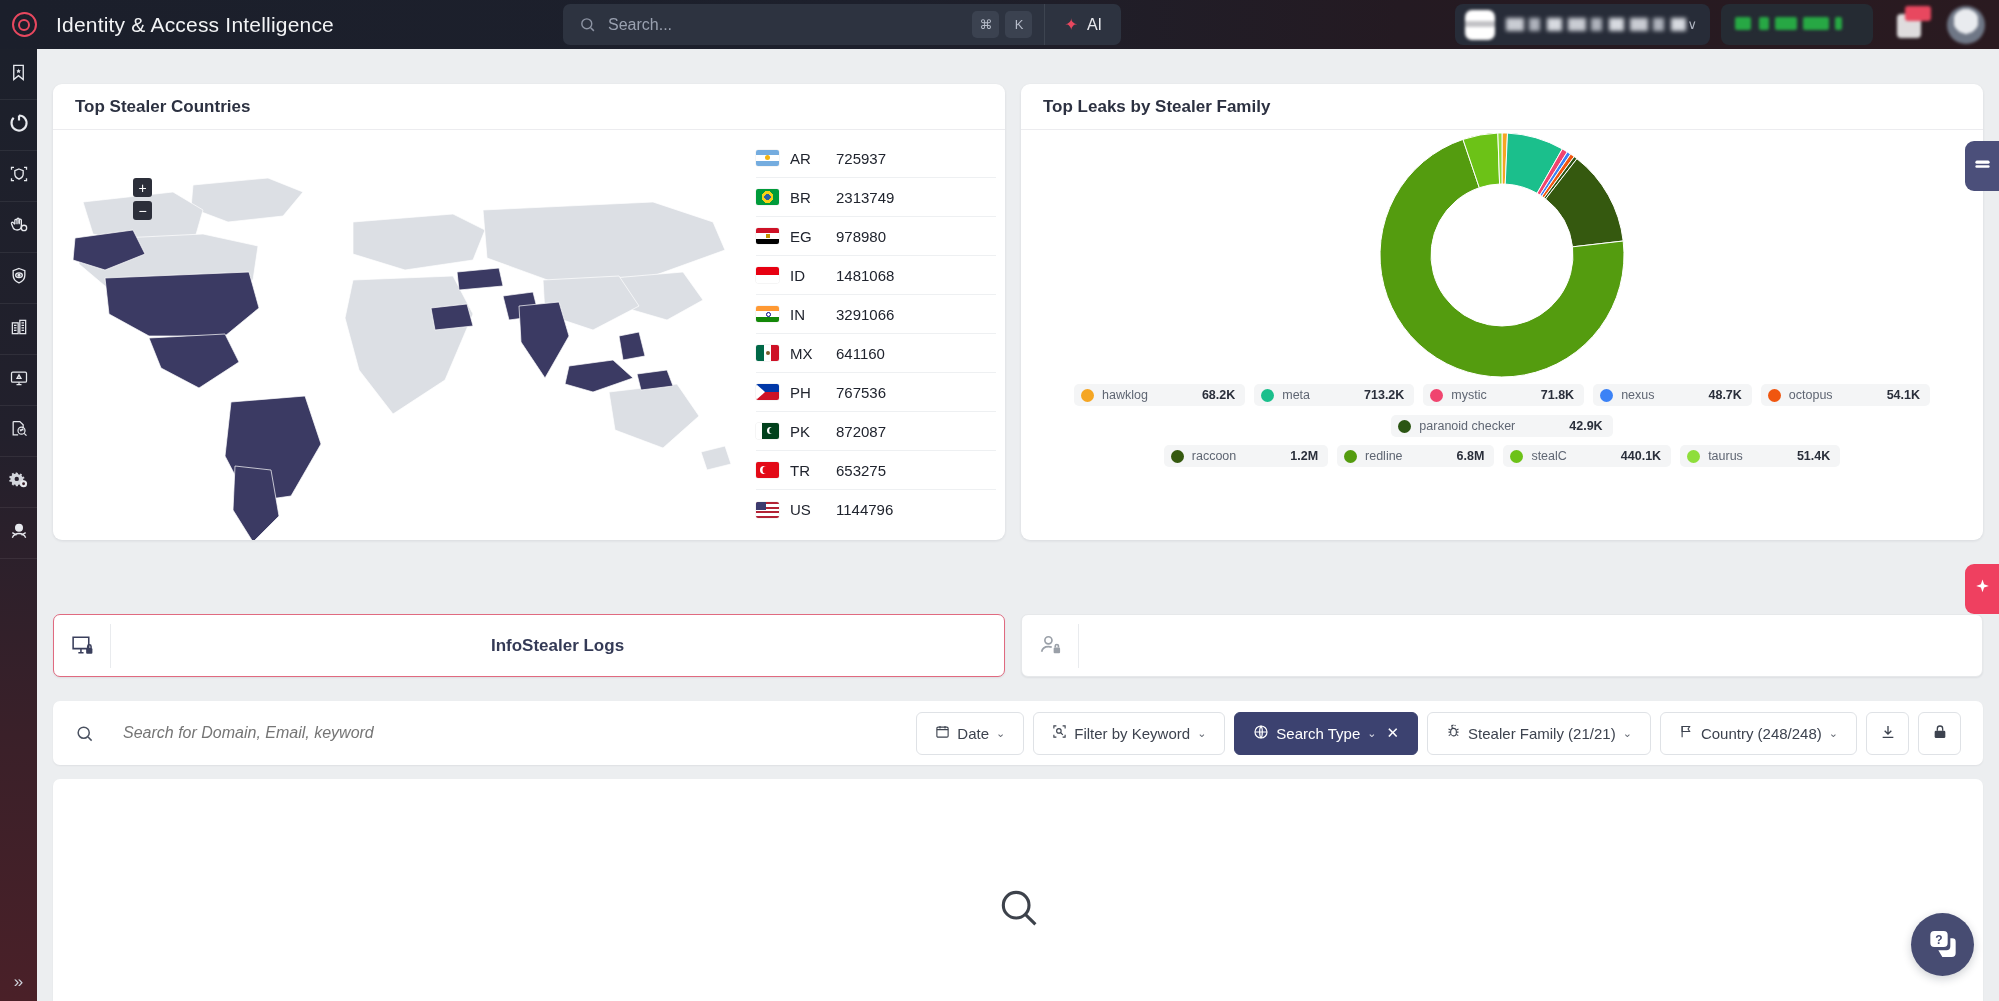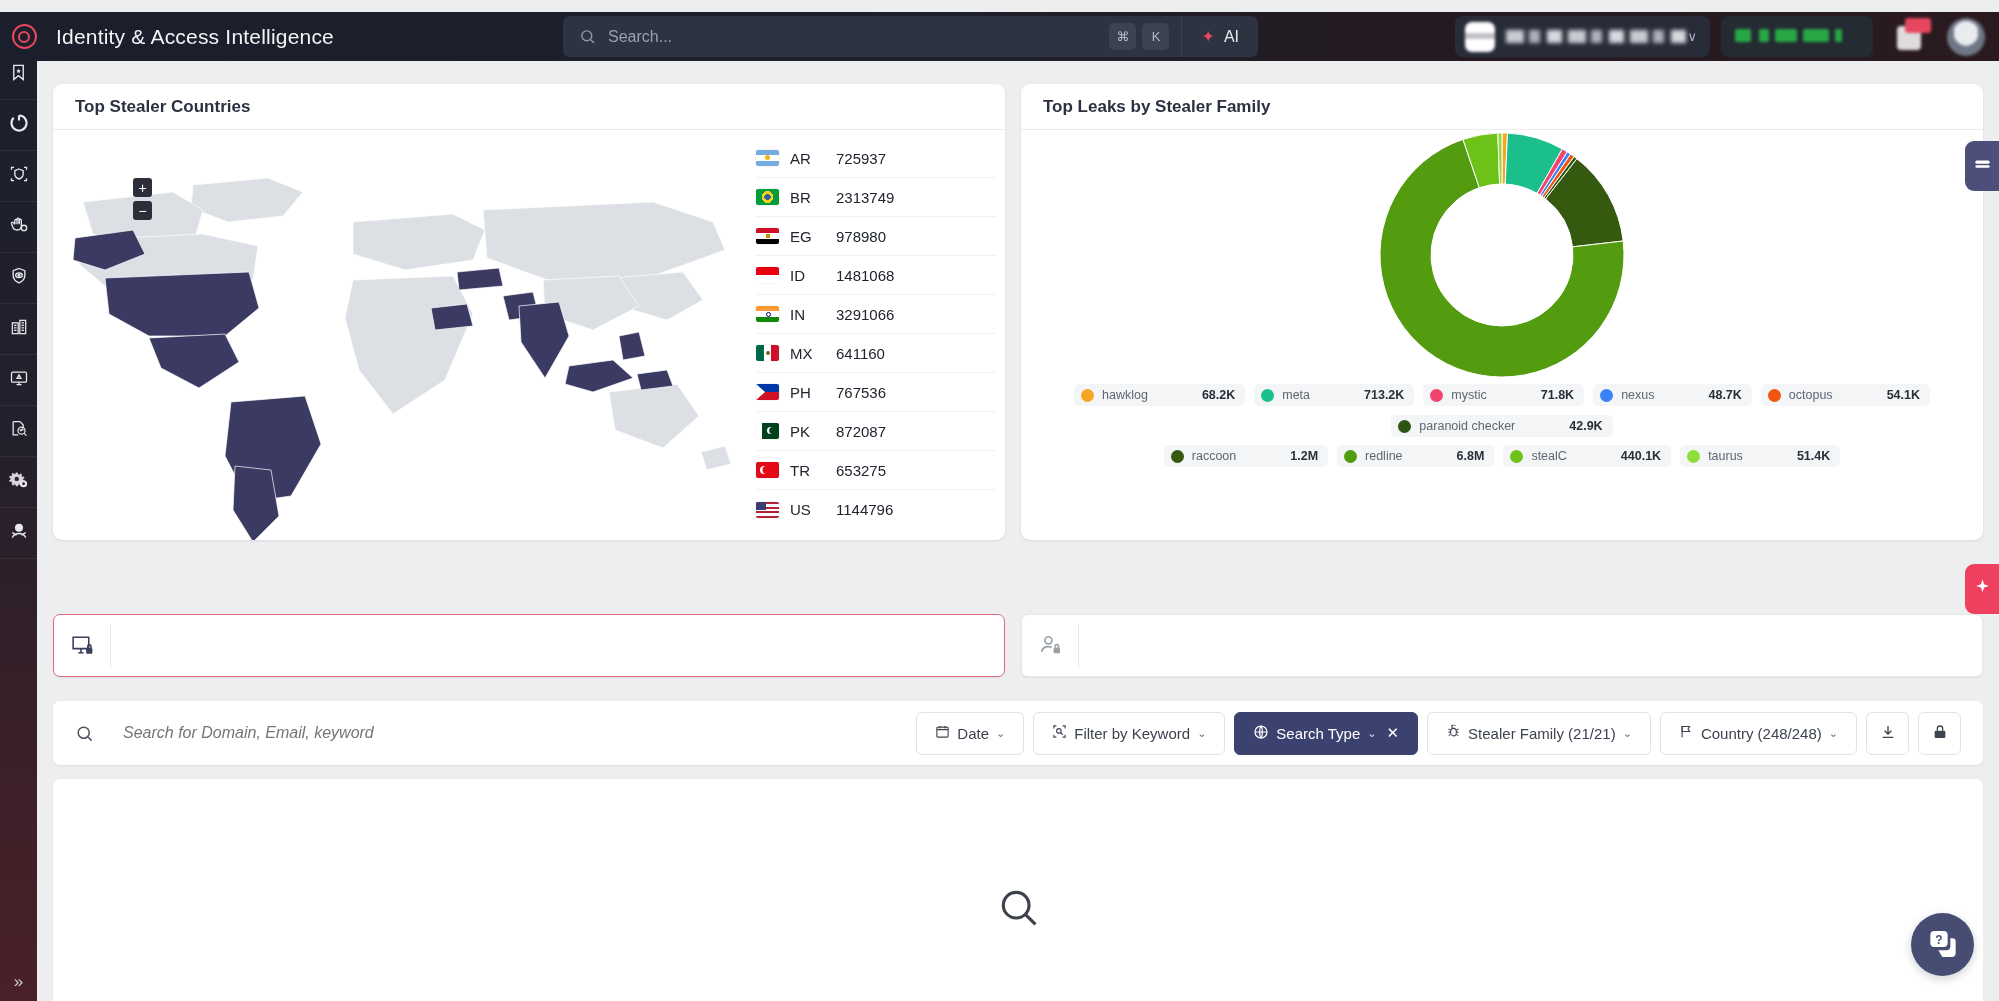--- a/index.html
+++ b/index.html
@@ -5,21 +5,21 @@
   * { box-sizing: border-box; margin: 0; padding: 0; }
   html, body {
     width: 1999px; height: 1001px;
     font-family: "Liberation Sans", sans-serif;
     background: #eceef0;
     overflow: hidden;
   }
 
   
   .topbar {
-    position: absolute; top: 12px; left: 0;
+    position: absolute; top: 0; left: 0;
     width: 1999px; height: 49px;
     background: linear-gradient(90deg,#1b1f2b 0%, #1d202c 45%, #241a22 70%, #2a1a20 100%);
     display: flex; align-items: center;
     z-index: 40;
   }
   .brand-logo {
     width: 48px; height: 49px;
     display: flex; align-items: center; justify-content: center;
     flex: 0 0 48px;
   }
@@ -28,21 +28,21 @@
     border: 2.5px solid #e8485f;
     display: flex; align-items: center; justify-content: center;
   }
   .ring-inner { width: 12px; height: 12px; border-radius: 50%; border: 2px solid #e8485f; }
   .app-title {
     color: #f2f3f5; font-size: 21px; letter-spacing: .2px;
     margin-left: 8px; white-space: nowrap;
   }
   .search-wrap {
     position: absolute; left: 563px; top: 4px;
-    width: 695px; height: 41px;
+    width: 558px; height: 41px;
     background: #2d3340; border-radius: 7px;
     display: flex; align-items: center;
   }
   .search-wrap .sicon { margin-left: 16px; color: #8d94a3; display:flex; }
   .search-ph { margin-left: 12px; color: #9aa1b0; font-size: 16px; flex: 1; }
   .kbd {
     width: 27px; height: 27px; margin-right: 6px;
     background: #3b4250; border-radius: 5px; color: #b6bcc9;
     display: flex; align-items: center; justify-content: center; font-size: 13px;
   }
@@ -561,20 +561,21 @@
   <div class="tab" id="tab-logs">
     <span class="tab-ico">
       <svg width="25" height="25" viewBox="0 0 24 24" fill="none" stroke="#3a3f5c" stroke-width="1.5">
           <path d="M3 4h15v11H3z"></path>
           <path d="M8 19h5M10.5 15v4"></path>
           <rect x="15.5" y="14.5" width="6" height="5.5" rx="1" fill="#3a3f5c" stroke="none"></rect>
           <path d="M17 14.5v-1.6a1.6 1.6 0 0 1 3.2 0v1.6" stroke="#3a3f5c"></path>
         </svg>
     </span>
     <span class="tab-sep"></span>
+    <span class="tab-label">InfoStealer Logs</span>
   </div>
 
   <div class="tab" id="tab-breaches">
     <span class="tab-ico">
       <svg width="25" height="25" viewBox="0 0 24 24" fill="none" stroke="#9aa0a8" stroke-width="1.6">
           <circle cx="10" cy="7" r="3.4"></circle>
           <path d="M3.5 18c.6-3.3 3.2-5 6.5-5 1.2 0 2.3.2 3.2.6"></path>
           <rect x="15" y="14" width="6.2" height="5.4" rx="1" fill="#9aa0a8" stroke="none"></rect>
           <path d="M16.6 14v-1.5a1.5 1.5 0 0 1 3 0V14"></path>
         </svg>

